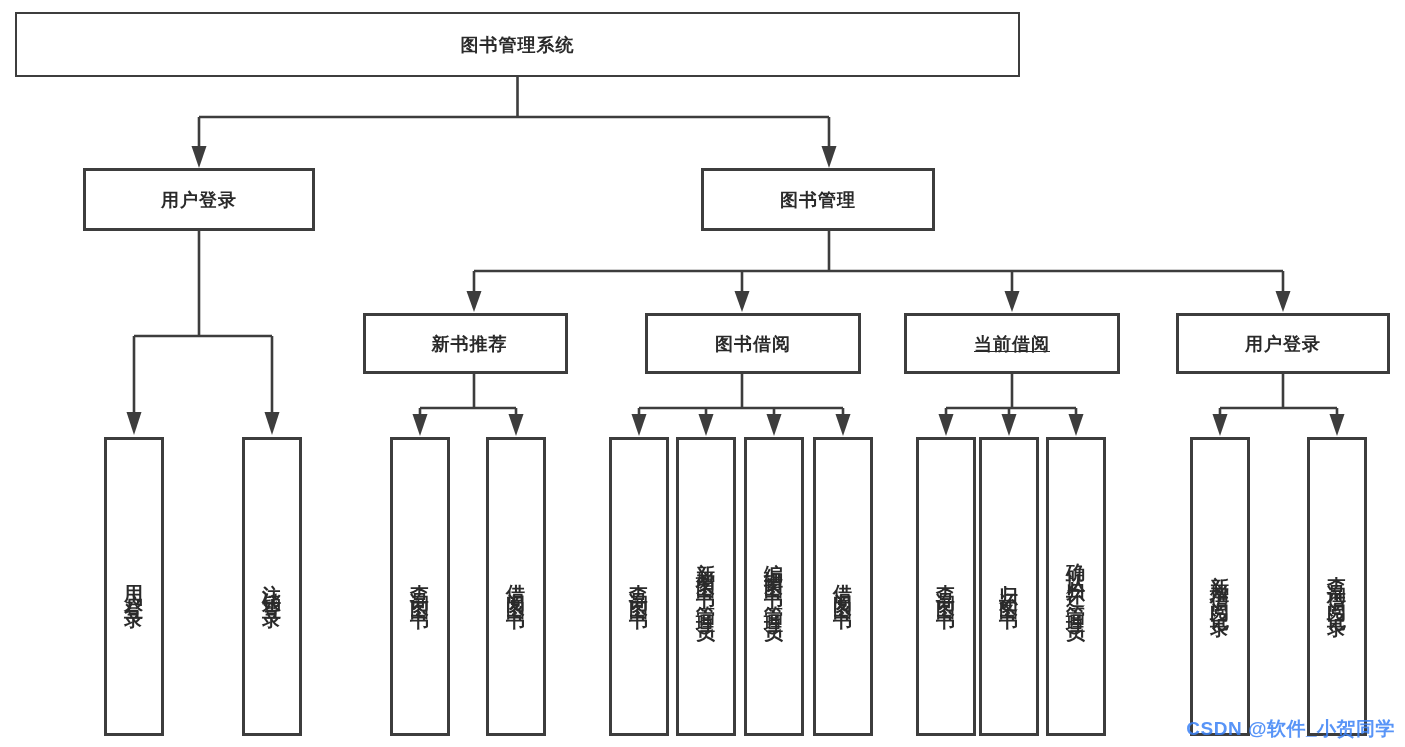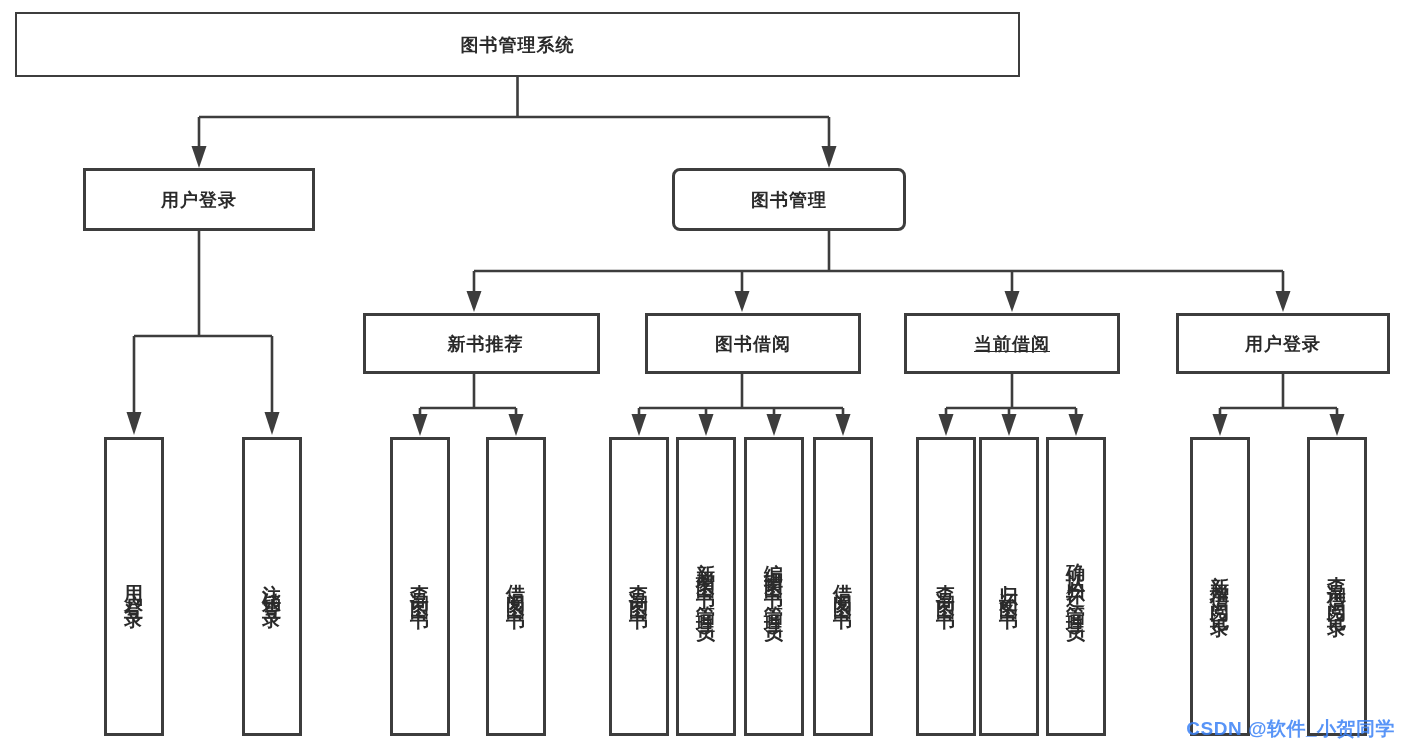--- a/index.html
+++ b/index.html
@@ -114,25 +114,25 @@
     </g>
   </svg>
 
   <div class="node root" style="left:15px; top:12px; width:1005px; height:65px;">
     <span class="h-label">图书管理系统</span>
   </div>
 
   <div class="node" style="left:83px; top:168px; width:232px; height:63px;">
     <span class="h-label">用户登录</span>
   </div>
-  <div class="node" style="left:672px; top:168px; width:234px; height:63px;border-radius:8px;">
+  <div class="node" style="left:701px; top:168px; width:234px; height:63px;">
     <span class="h-label">图书管理</span>
   </div>
 
-  <div class="node" style="left:363px; top:313px; width:237px; height:61px;padding-left:8px;">
+  <div class="node" style="left:363px; top:313px; width:205px; height:61px;padding-left:8px;">
     <span class="h-label">新书推荐</span>
   </div>
   <div class="node" style="left:634px; top:313px; width:216px; height:61px;margin-left:11px;">
     <span class="h-label">图书借阅</span>
   </div>
   <div class="node" style="left:904px; top:313px; width:216px; height:61px;text-decoration:underline;">
     <span class="h-label">当前借阅</span>
   </div>
   <div class="node" style="left:1176px; top:313px; width:214px; height:61px;">
     <span class="h-label">用户登录</span>

